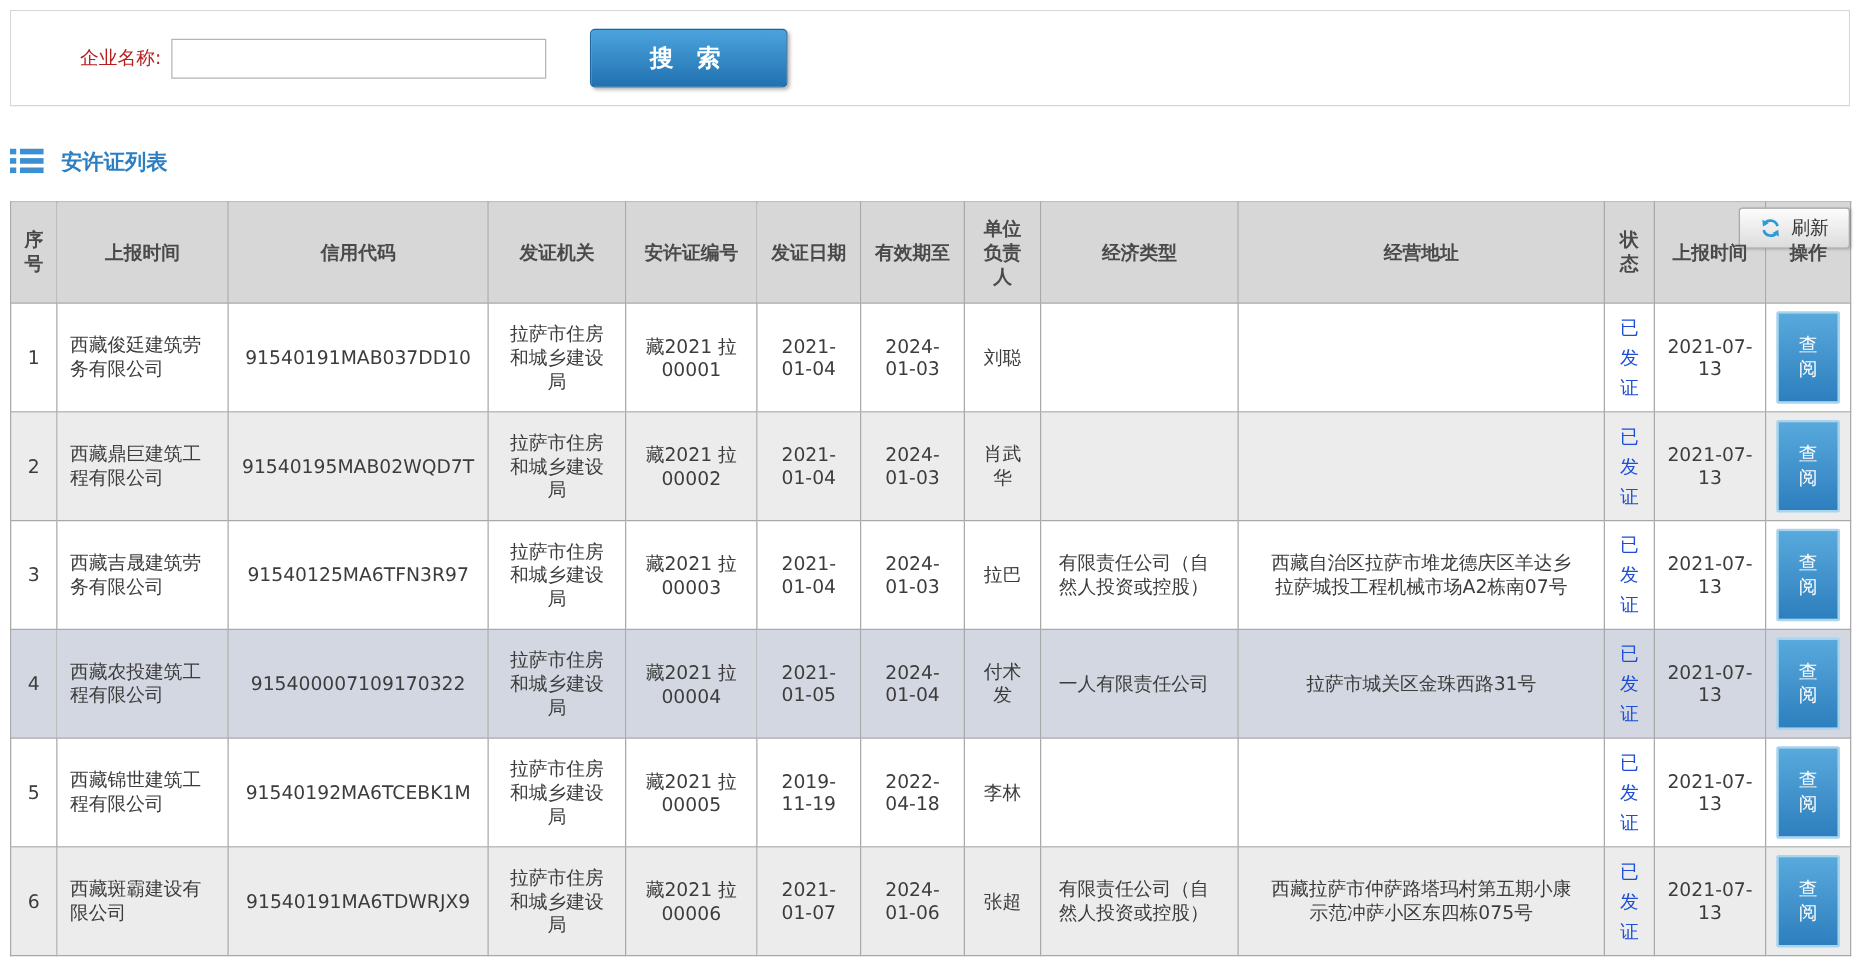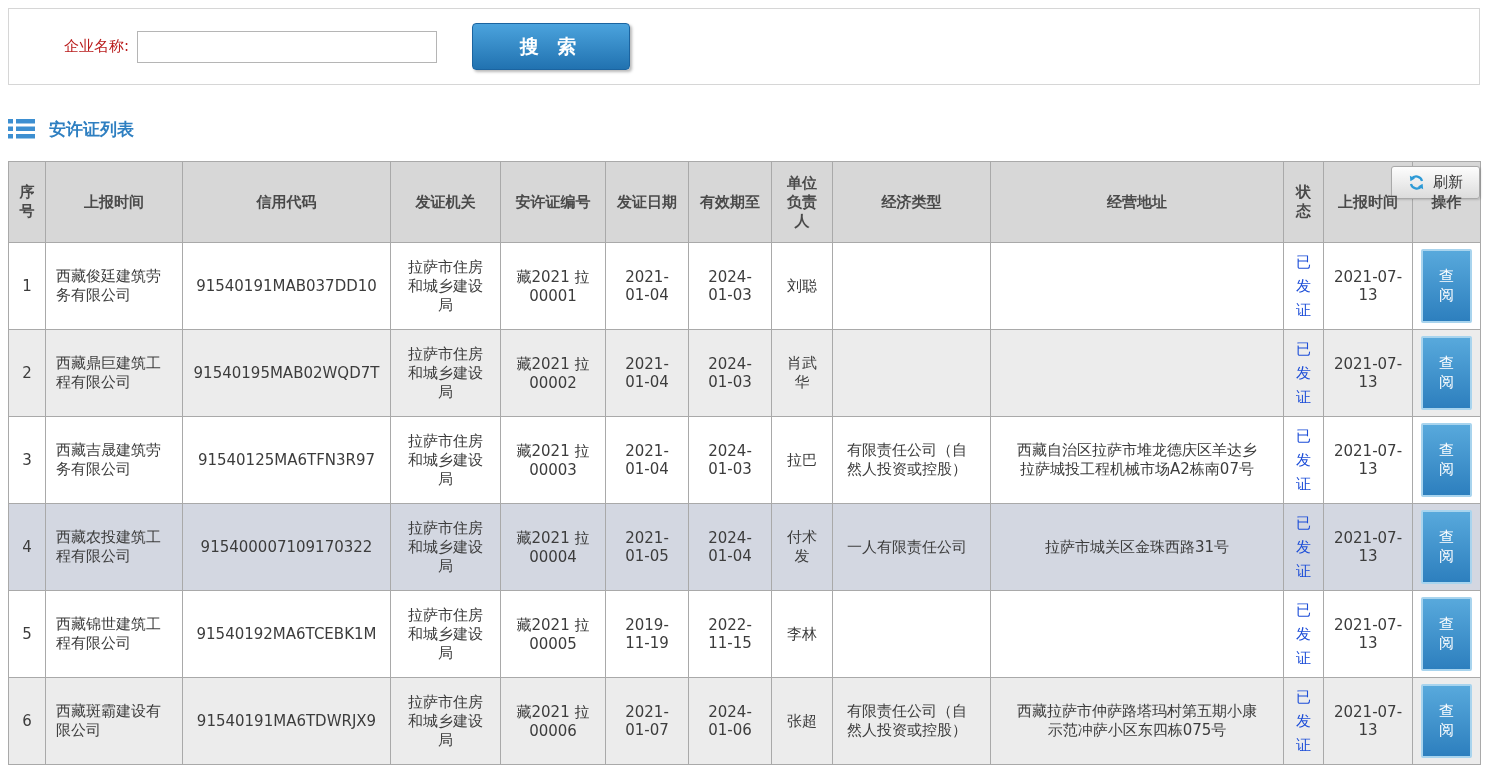--- a/index.html
+++ b/index.html
@@ -191,21 +191,21 @@
       <button class="view-btn">查阅</button>
     </td>
   </tr>
         <tr>
     <td class="c-no">5</td>
     <td class="c-company">西藏锦世建筑工程有限公司</td>
     <td class="c-credit">91540192MA6TCEBK1M</td>
     <td class="c-auth">拉萨市住房和城乡建设局</td>
     <td class="c-license">藏2021 拉 00005</td>
     <td class="c-date">2019-11-19</td>
-    <td class="c-date">2022-11-15</td>
+    <td class="c-date">2022-04-18</td>
     <td class="c-person">李林</td>
     <td class="c-econ"></td>
     <td class="c-addr"></td>
     <td class="c-status">已发证</td>
     <td class="c-date">2021-07-13</td>
     <td class="c-action">
       <button class="view-btn">查阅</button>
     </td>
   </tr>
         <tr>

